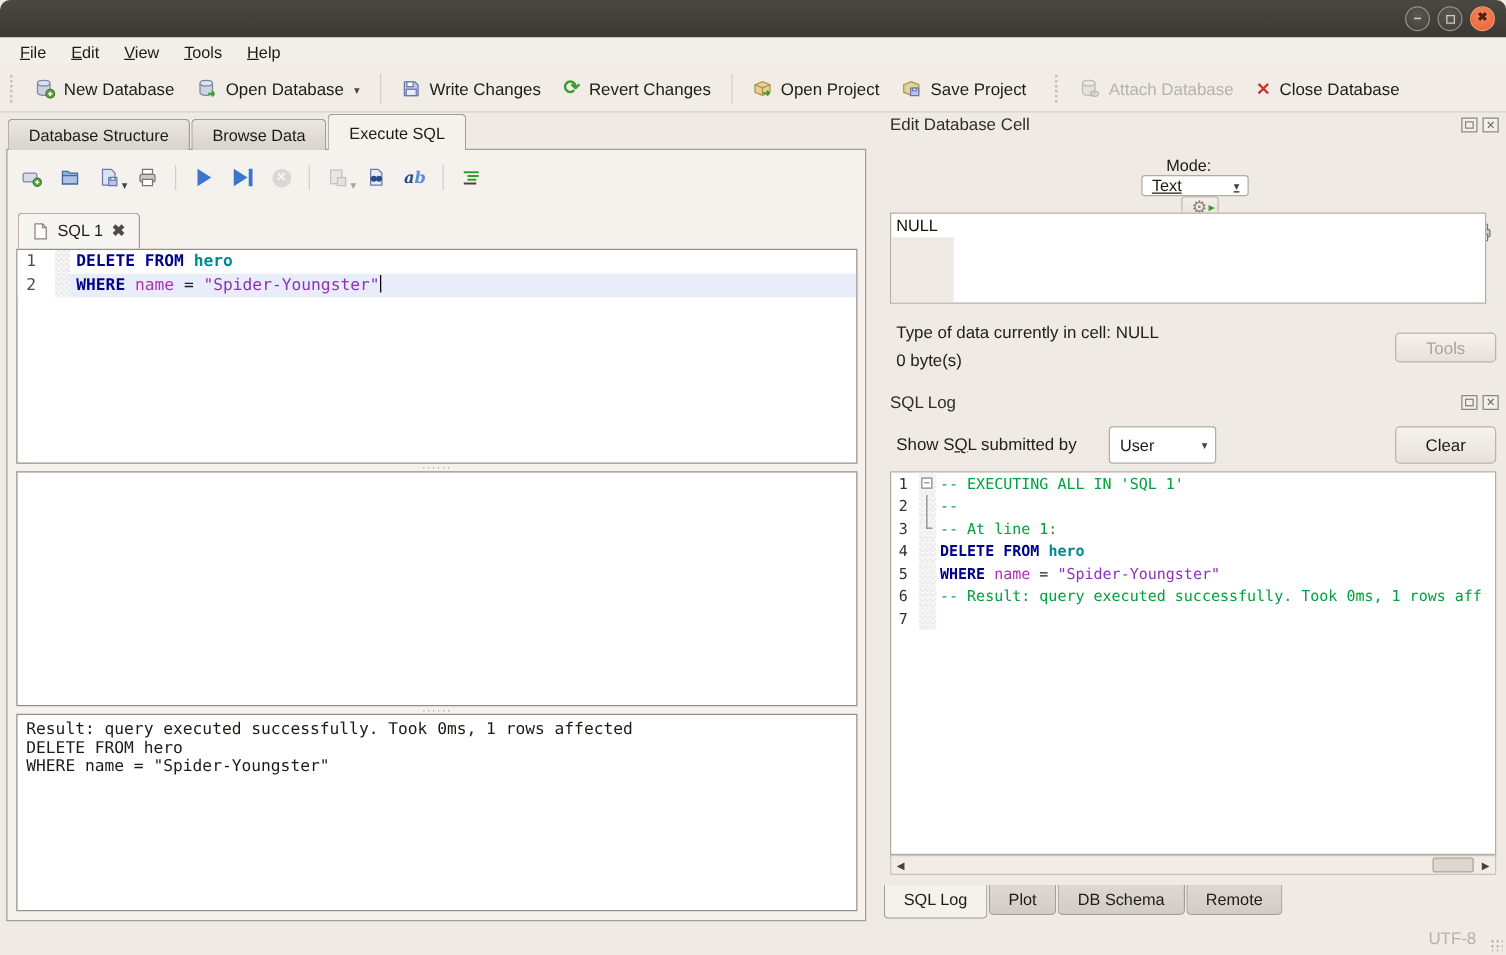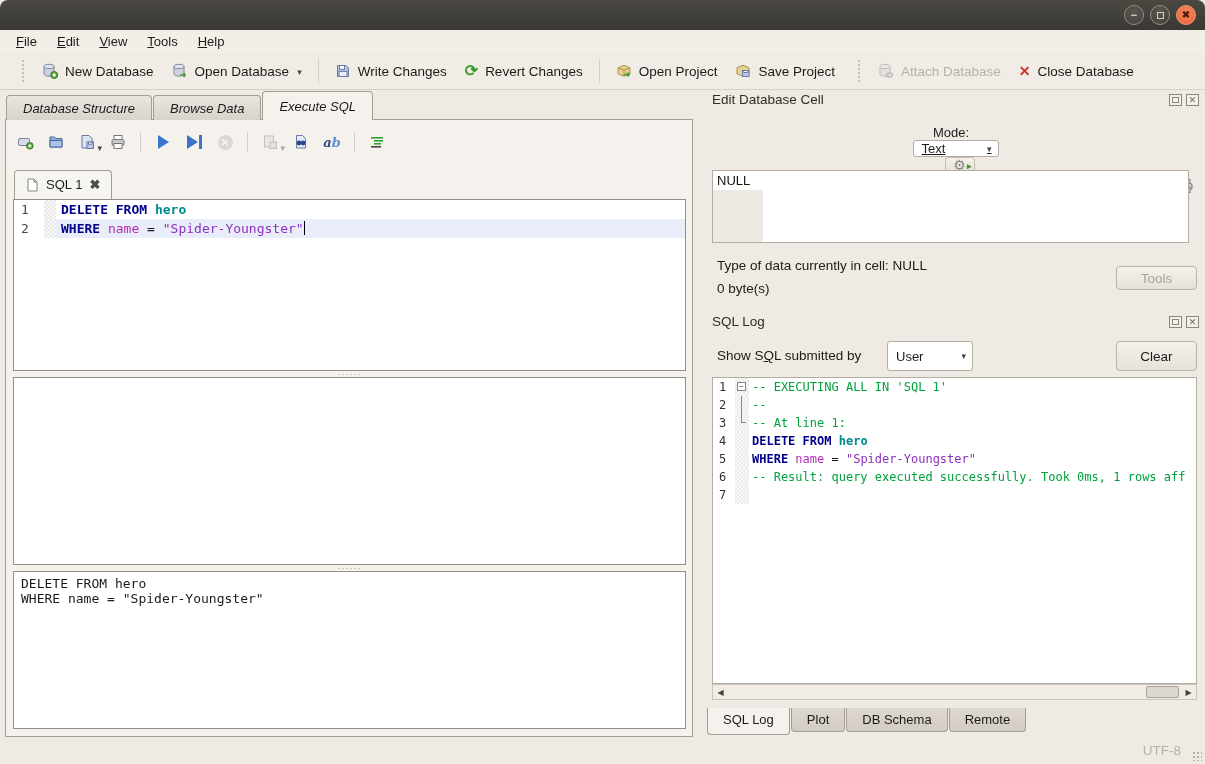--- a/index.html
+++ b/index.html
@@ -30,35 +30,35 @@
     border-color:#f09a74; color:#55200a; font-weight:bold; font-size:12px;
   }
   
   .menubar { position:absolute; left:0; top:30px; right:0; height:23px; background:#f2eee8; display:flex; align-items:center; padding-left:6px; }
   .menu-item { padding:3px 10px; }
   .menu-item::first-letter { text-decoration:underline; }
   
   .toolbar {
     position:absolute; left:0; top:53px; right:0; height:37px;
     background:#f1ece6; border-bottom:1px solid #d6d0c7;
-    display:flex; align-items:center; padding:0 18px; font-size:13.5px;
+    display:flex; align-items:center; padding:0 4px; font-size:13.5px;
   }
   .tb-handle { width:5px; height:22px; border-left:2px dotted #c6c0b6; margin:0 6px 0 4px; }
   .tb-item { display:flex; align-items:center; gap:7px; padding:4px 9px; white-space:nowrap; }
   .tb-item.disabled { color:#b6b1a9; }
   .tb-sep { width:1px; height:24px; background:#d4cec5; margin:0 7px; }
   .tb-drop { font-size:9px; color:#4a463f; margin-left:1px; align-self:flex-end; padding-bottom:2px; }
   .glyph-green { color:#3e9c2e; font-weight:bold; font-size:16px; line-height:1; }
   .glyph-red { color:#d1302a; font-weight:bold; font-size:14px; line-height:1; }
   
   .main-tabs { position:absolute; left:6px; top:91px; display:flex; align-items:flex-end; height:29px; z-index:3; }
   .mtab {
     padding:5px 16px 8px; margin-right:1px; height:25px;
     background:linear-gradient(#eae6e0,#d8d3cc);
-    border:1px solid #a49d93; border-bottom:none; border-radius:4px 4px 0 0;font-style:italic;
+    border:1px solid #a49d93; border-bottom:none; border-radius:4px 4px 0 0;
   }
   .mtab.active { background:#f5f2ed; height:29px; padding-top:7px; }
   
   .left-panel {
     position:absolute; left:5px; top:119px; width:688px; height:618px;
     background:#f5f2ed; border:1px solid #a49d93;
   }
   .sql-toolbar { position:absolute; left:6px; top:6px; height:32px; display:flex; align-items:center; gap:5px; }
   .sicon { width:26px; height:24px; display:flex; align-items:center; justify-content:center; border-radius:3px; position:relative; }
   .sicon.disabled { opacity:.45; filter:grayscale(1); }
@@ -387,21 +387,21 @@
       <span class="ed-text cur-line"><span class="kw">WHERE</span><span class="fld"> name</span><span class="op"> = </span><span class="str">"Spider-Youngster"</span><span class="cursor"></span></span>
     </div>
   </div>
 
   <div class="splitter" style="top:251px;">······</div>
 
   <div class="results-pane"></div>
 
   <div class="splitter" style="top:445px;">······</div>
 
-  <div class="msg-pane"><div>DELETE FROM hero</div><div>WHERE name = "Spider-Youngster"</div></div>
+  <div class="msg-pane"><div>Result: query executed successfully. Took 0ms, 1 rows affected</div><div>DELETE FROM hero</div><div>WHERE name = "Spider-Youngster"</div></div>
 </div>
 
 <div class="dock-header" style="left:712px; top:92px;">
   <span>Edit Database Cell</span>
   <div class="dock-btns">
     <div class="dock-btn float"></div>
     <div class="dock-btn">
         <span>✕</span>
       </div>
   </div>

